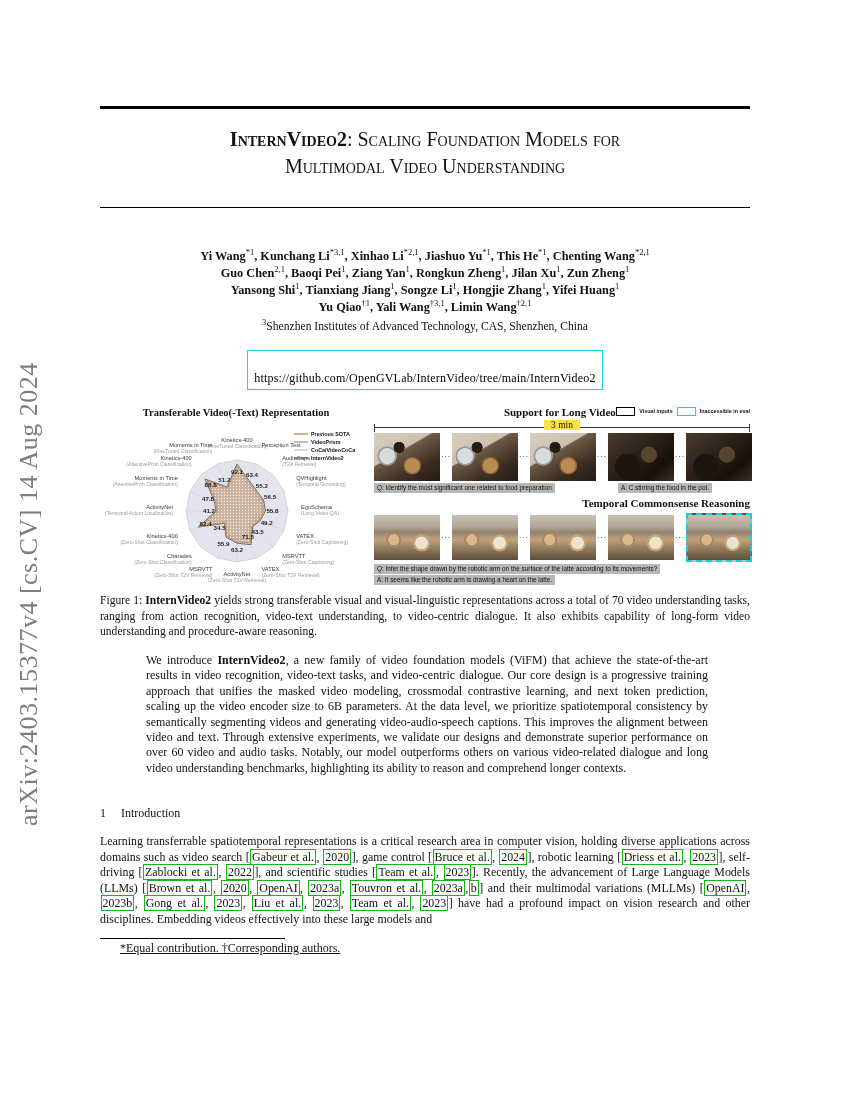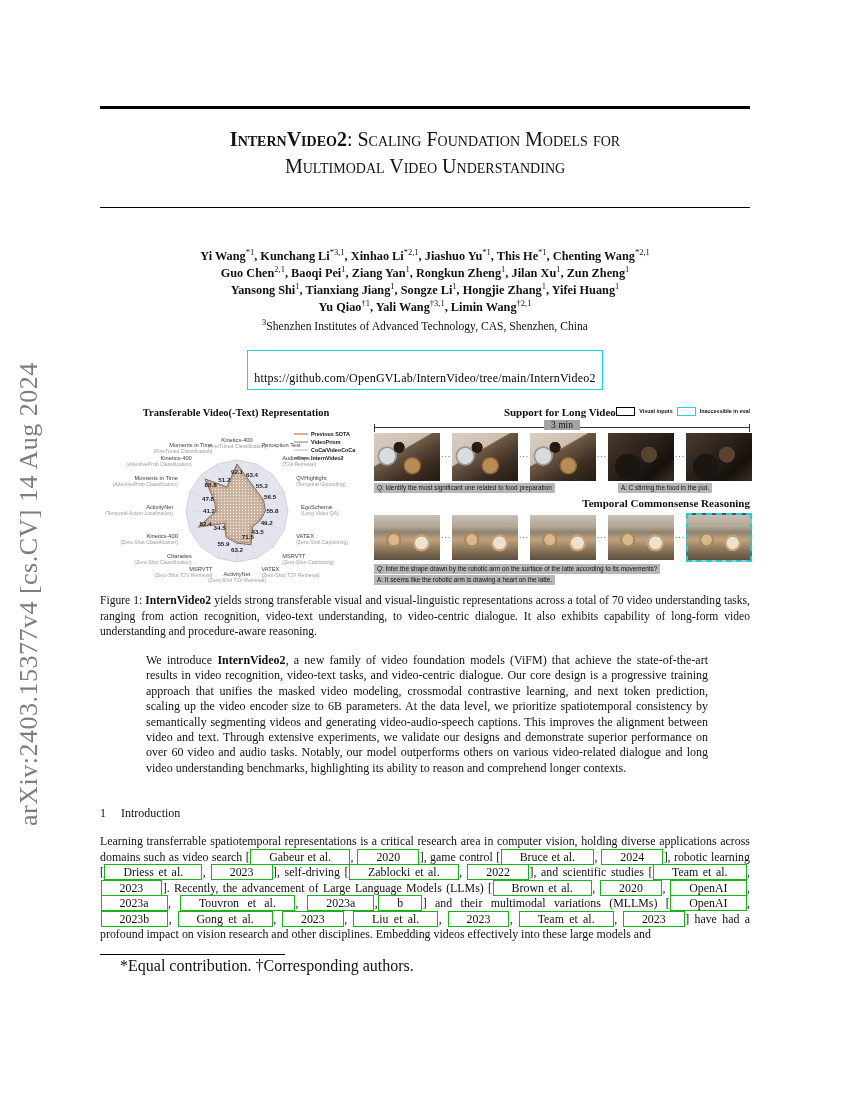--- a/index.html
+++ b/index.html
@@ -32,21 +32,21 @@
   .fr-title{text-align:center;font-weight:bold;font-size:11px;font-family:"Liberation Serif",serif;}
   .fig-legend{position:absolute;right:0;top:1px;display:flex;align-items:center;gap:4px;}
   .lg-box{display:inline-block;width:17px;height:7px;background:#fff;}
   .lg-box.visual{border:1.6px solid #000;}
   .lg-box.inacc{border:1.6px solid #14d7de;}
   .lg-label{font-size:5.4px;font-weight:bold;color:#111;}
   .timeline{position:relative;height:13px;}
   .tl-line{position:absolute;left:0;right:0;top:7px;border-top:1px solid #333;}
   .tl-line::before,.tl-line::after{content:"";position:absolute;top:-4px;width:1.4px;height:8px;background:#333;}
   .tl-line::before{left:0;} .tl-line::after{right:0;}
-  .tl-label{position:absolute;left:50%;transform:translateX(-50%);top:0;background:#a3a3a3;
+  .tl-label{position:absolute;left:50%;transform:translateX(-50%);top:0;background:#fde047;
             padding:0 7px;font-family:"Liberation Serif",serif;font-size:9.5px;}
   .frames-row{display:flex;align-items:center;}
   .sep{font-size:7px;color:#333;letter-spacing:1px;margin:0 1px;line-height:1;}
   .frame{width:66px;height:48px;flex:none;}
   #row2 .frame{height:45px;}
   .frame.highlight{border:2px dashed #12d2e2;width:62px;height:41px;}
   .kitchen-a{background:
      radial-gradient(circle at 38% 30%, #241c15 0 10%, transparent 11%),
      radial-gradient(circle at 20% 48%, #d8dcdd 0 13%, #97999b 14% 16%, transparent 17%),
      radial-gradient(circle at 58% 68%, #b98c55 0 14%, #8a6337 15% 17%, transparent 18%),
@@ -65,23 +65,23 @@
              font-family:"Liberation Serif",serif;}
   .qa-col{display:flex;flex-direction:column;align-items:flex-start;gap:1.5px;margin-top:2px;}
   
   .caption{margin-top:8px;font-size:11.6px;line-height:15.6px;text-align:justify;}
   .abs-head{margin-top:14px;text-align:center;font-variant:small-caps;font-weight:bold;
             font-size:13px;letter-spacing:0.5px;}
   .abs-body{margin:13px 42px 0 46px;font-size:12px;line-height:15.4px;text-align:justify;}
   .sec-head{margin-top:30px;font-size:12px;font-weight:normal;}
   .sec-num{margin-right:15px;}
   .intro{margin-top:13px;font-size:11.9px;line-height:15.5px;text-align:justify;}
-  .cite{border:1px solid #17b517;padding:0 18px;margin:0 0.5px;}
+  .cite{border:1px solid #17b517;padding:0 1px;margin:0 0.5px;}
   .footnote-rule{margin-top:11px;width:185px;border-top:1.1px solid #000;}
-  .footnote{margin-top:2px;font-size:16px;text-indent:20px;}
+  .footnote{margin-top:2px;font-size:12px;text-indent:20px;text-decoration:underline;}
 </style>
 </head>
 <body>
 
 <div class="arxiv-banner">arXiv:2403.15377v4  [cs.CV]  14 Aug 2024</div>
 
 <div class="col">
   <div class="rule thick"></div>
 
   <h1 class="title">

